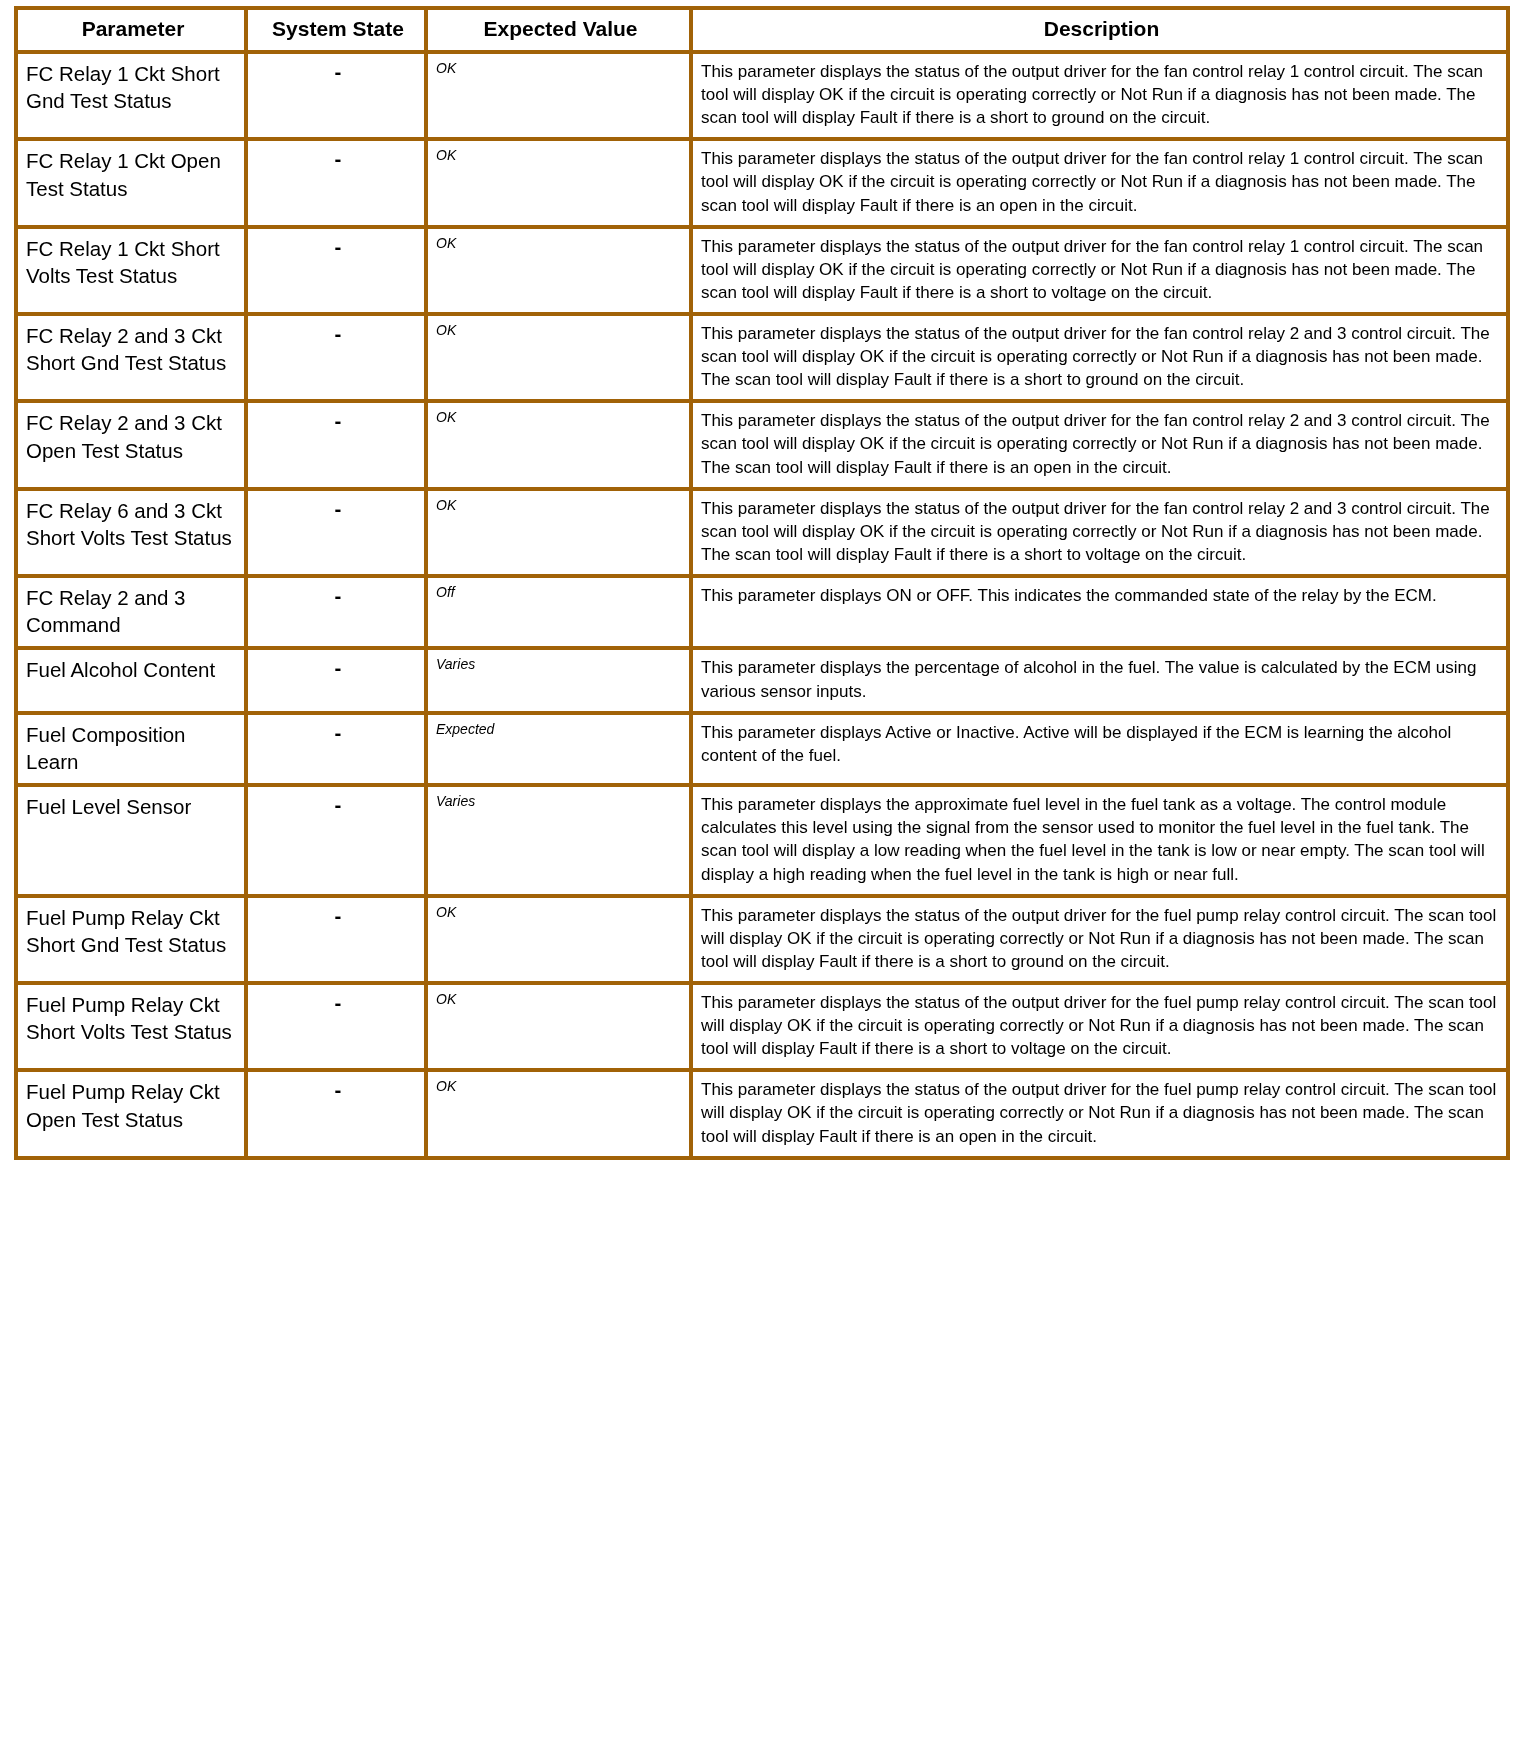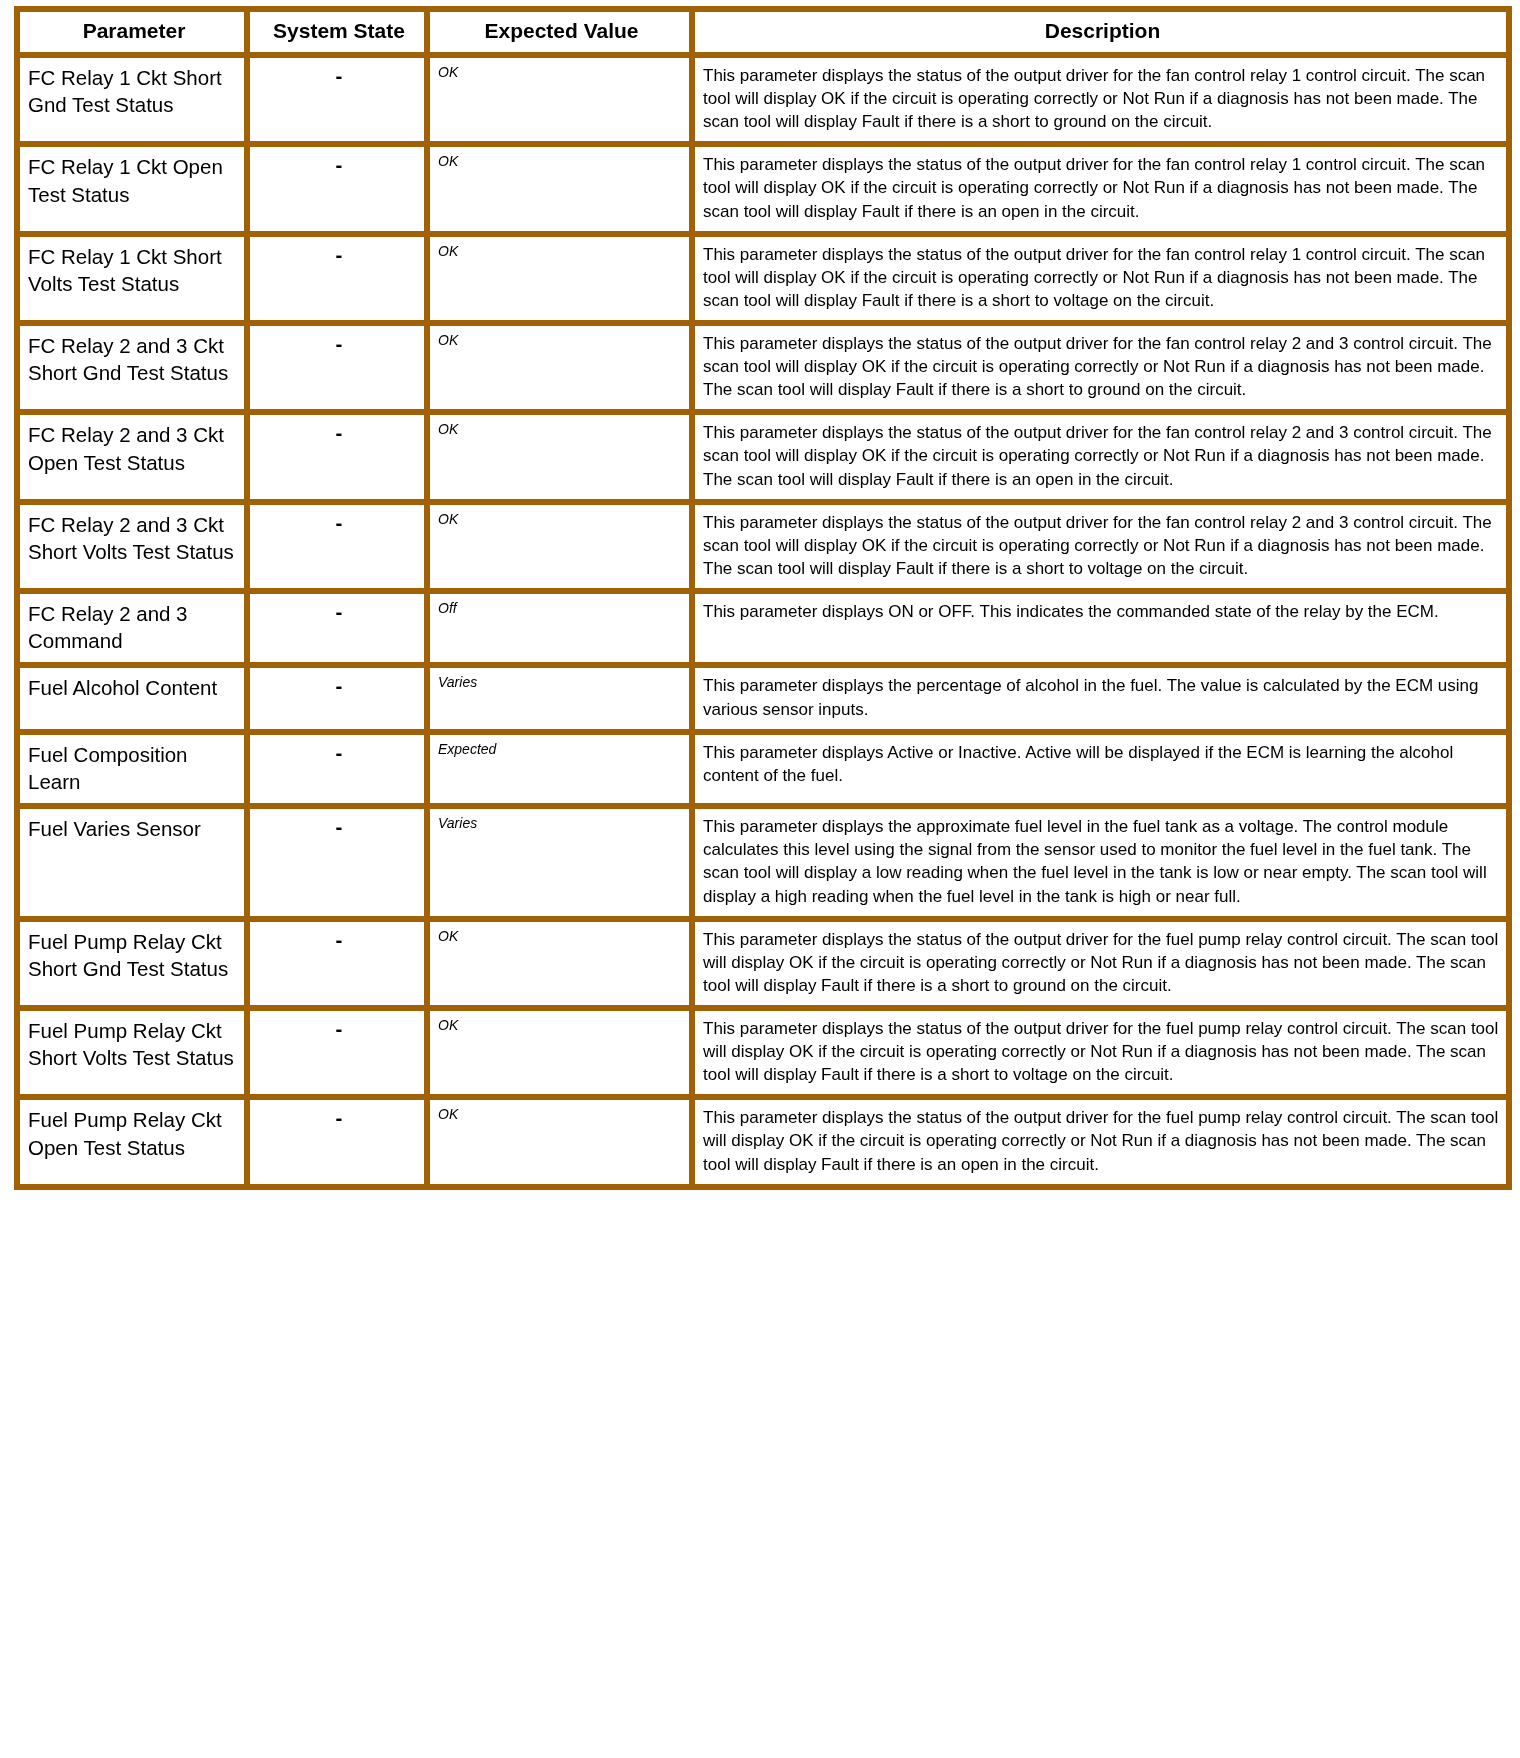--- a/index.html
+++ b/index.html
@@ -17,21 +17,21 @@
     box-sizing: border-box;
     padding: 6px 12px 6px 14px;
   }
   table.param-table {
     border-collapse: collapse;
     width: 1492px;
     table-layout: fixed;
   }
   table.param-table th,
   table.param-table td {
-    border: 6px solid #a16207;
+    border: 4px solid #a16207;
     vertical-align: top;
     padding: 6px 4px 8px 8px;
   }
   table.param-table th {
     text-align: center;
     font-size: 21px;
     font-weight: bold;
     padding-top: 7px;
     padding-bottom: 9px;
     vertical-align: middle;
@@ -110,21 +110,21 @@
           <td class="value-cell">OK</td>
           <td class="desc-cell">This parameter displays the status of the output driver for the fan control relay 2 and 3 control circuit. The scan tool will display OK if the circuit is operating correctly or Not Run if a diagnosis has not been made. The scan tool will display Fault if there is a short to ground on the circuit.</td>
         </tr>
         <tr>
           <td class="param-cell">FC Relay 2 and 3 Ckt Open Test Status</td>
           <td class="state-cell">-</td>
           <td class="value-cell">OK</td>
           <td class="desc-cell">This parameter displays the status of the output driver for the fan control relay 2 and 3 control circuit. The scan tool will display OK if the circuit is operating correctly or Not Run if a diagnosis has not been made. The scan tool will display Fault if there is an open in the circuit.</td>
         </tr>
         <tr>
-          <td class="param-cell">FC Relay 2 and 3 Ckt Short Volts Test Status</td>
+          <td class="param-cell">FC Relay 6 and 3 Ckt Short Volts Test Status</td>
           <td class="state-cell">-</td>
           <td class="value-cell">OK</td>
           <td class="desc-cell">This parameter displays the status of the output driver for the fan control relay 2 and 3 control circuit. The scan tool will display OK if the circuit is operating correctly or Not Run if a diagnosis has not been made. The scan tool will display Fault if there is a short to voltage on the circuit.</td>
         </tr>
         <tr>
           <td class="param-cell">FC Relay 2 and 3 Command</td>
           <td class="state-cell">-</td>
           <td class="value-cell">Off</td>
           <td class="desc-cell">This parameter displays ON or OFF. This indicates the commanded state of the relay by the ECM.</td>
         </tr>
@@ -134,21 +134,21 @@
           <td class="value-cell">Varies</td>
           <td class="desc-cell">This parameter displays the percentage of alcohol in the fuel. The value is calculated by the ECM using various sensor inputs.</td>
         </tr>
         <tr>
           <td class="param-cell">Fuel Composition Learn</td>
           <td class="state-cell">-</td>
           <td class="value-cell">Expected</td>
           <td class="desc-cell">This parameter displays Active or Inactive. Active will be displayed if the ECM is learning the alcohol content of the fuel.</td>
         </tr>
         <tr>
-          <td class="param-cell">Fuel Varies Sensor</td>
+          <td class="param-cell">Fuel Level Sensor</td>
           <td class="state-cell">-</td>
           <td class="value-cell">Varies</td>
           <td class="desc-cell">This parameter displays the approximate fuel level in the fuel tank as a voltage. The control module calculates this level using the signal from the sensor used to monitor the fuel level in the fuel tank. The scan tool will display a low reading when the fuel level in the tank is low or near empty. The scan tool will display a high reading when the fuel level in the tank is high or near full.</td>
         </tr>
         <tr>
           <td class="param-cell">Fuel Pump Relay Ckt Short Gnd Test Status</td>
           <td class="state-cell">-</td>
           <td class="value-cell">OK</td>
           <td class="desc-cell">This parameter displays the status of the output driver for the fuel pump relay control circuit. The scan tool will display OK if the circuit is operating correctly or Not Run if a diagnosis has not been made. The scan tool will display Fault if there is a short to ground on the circuit.</td>
         </tr>

